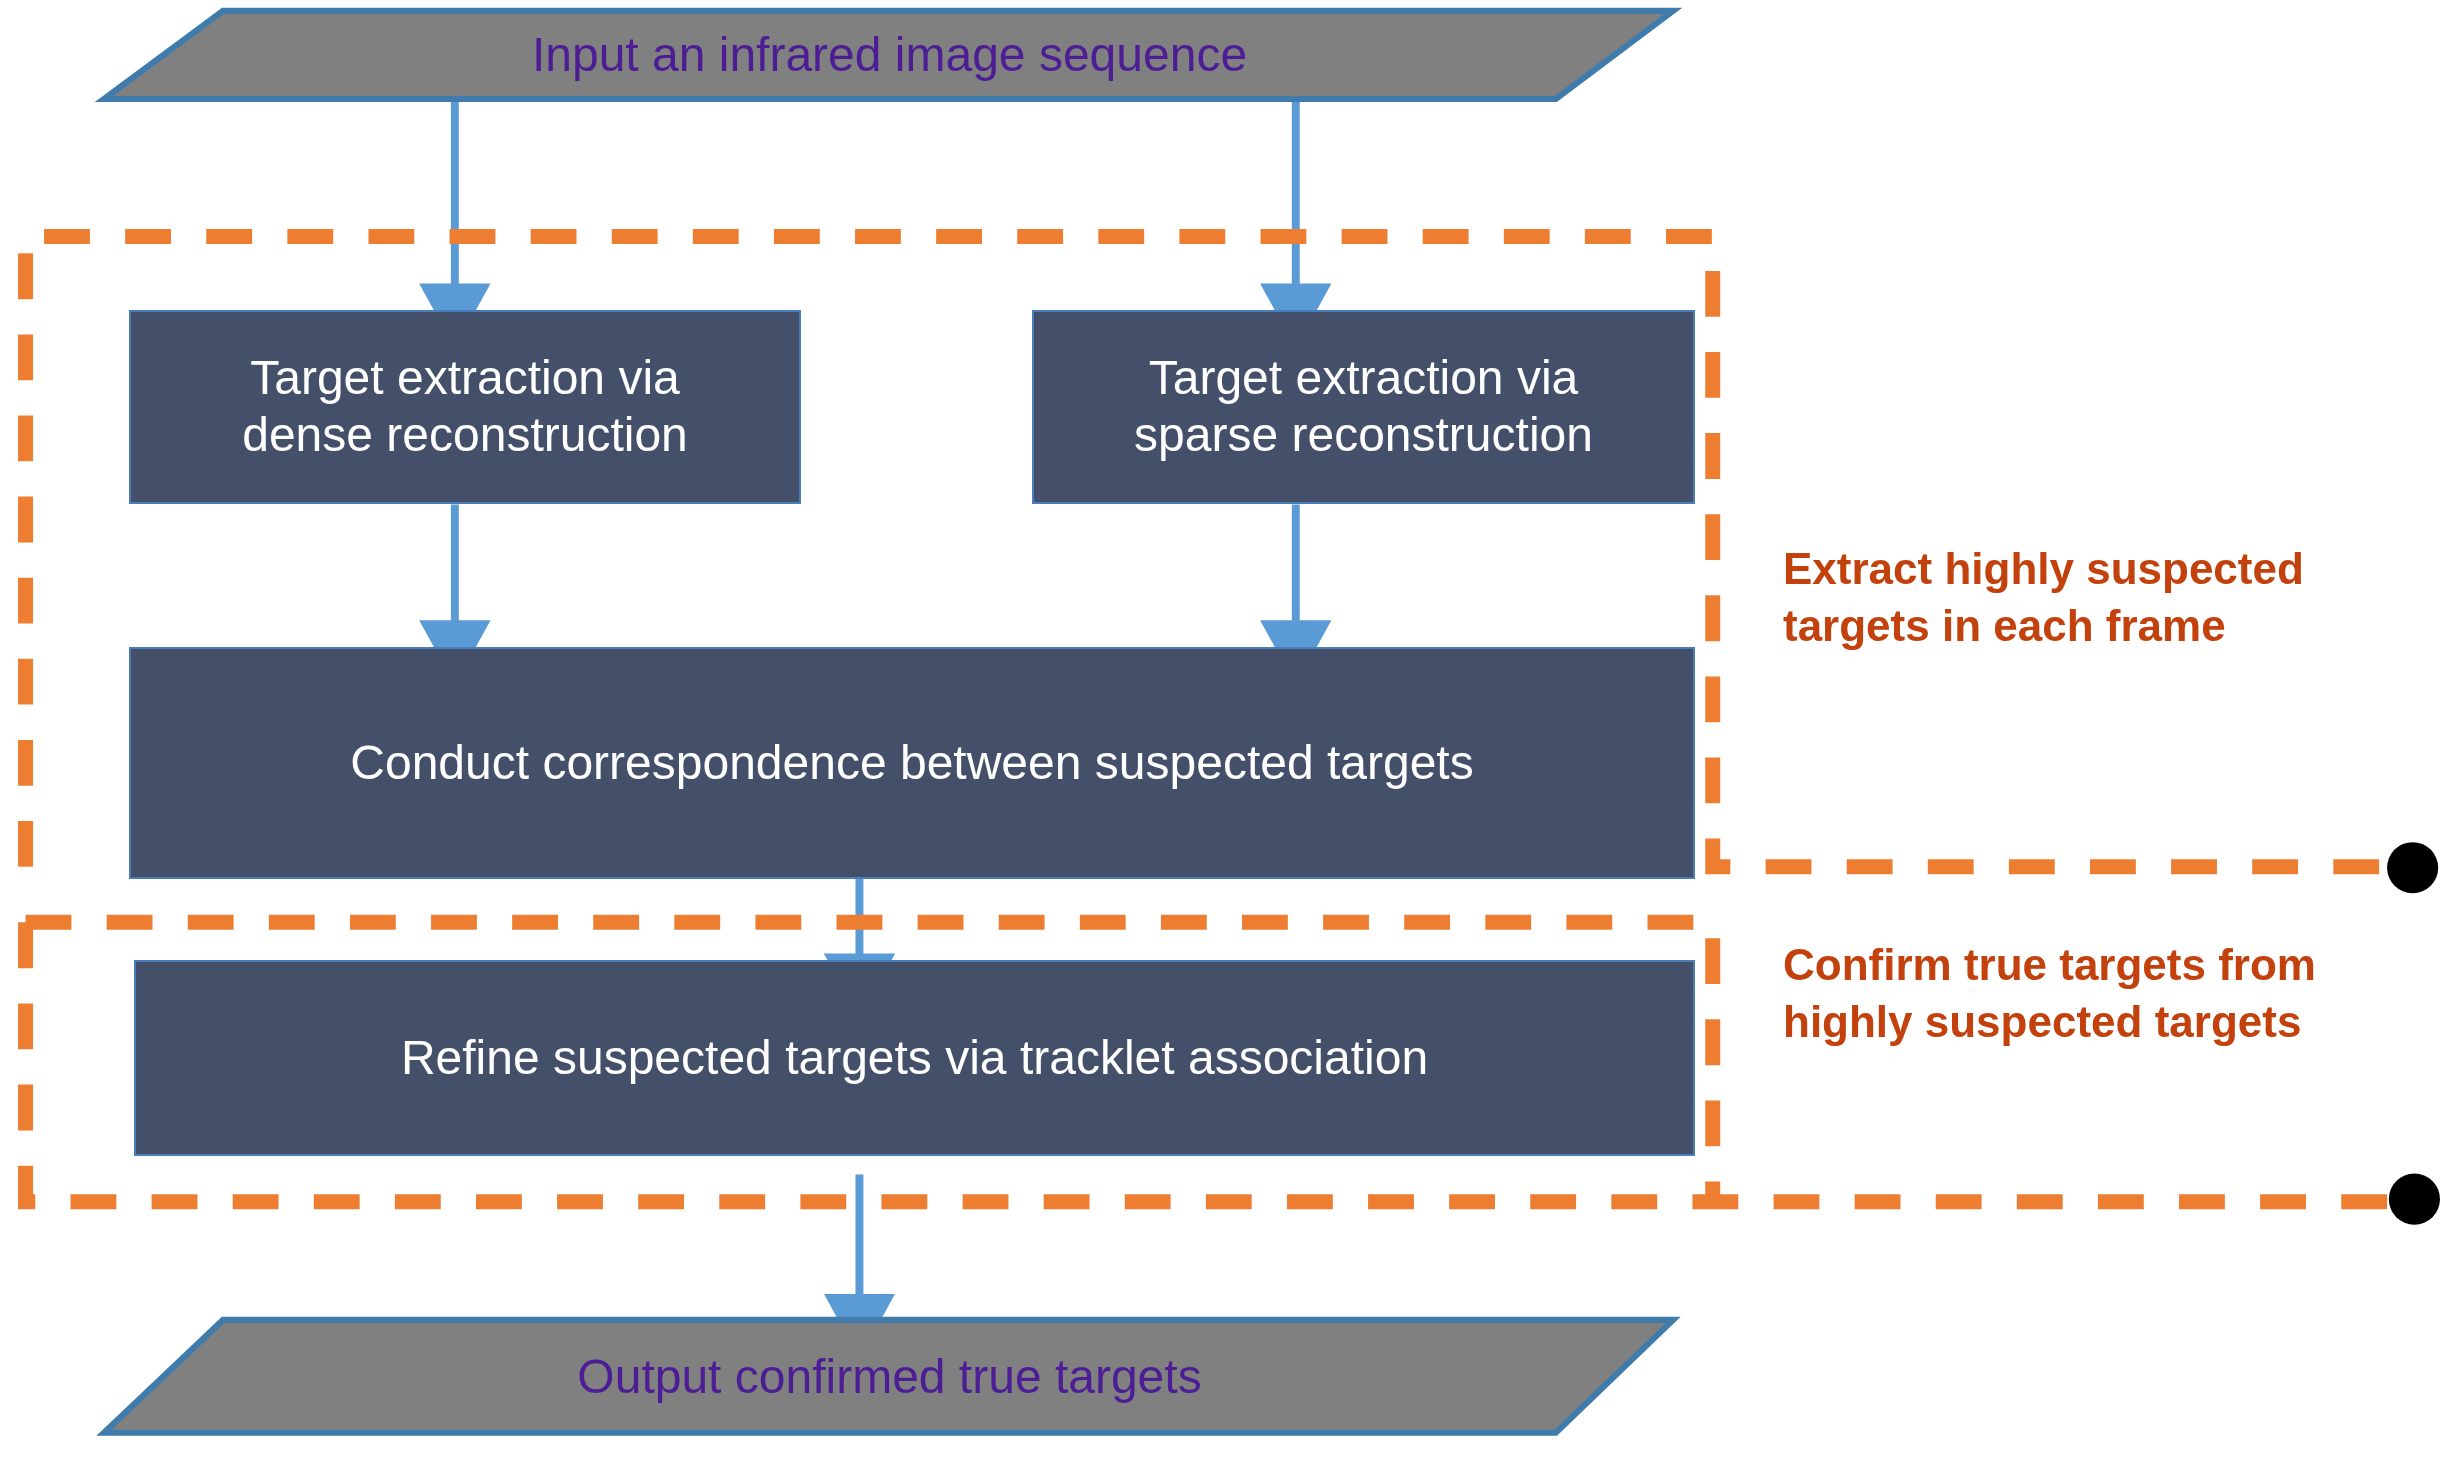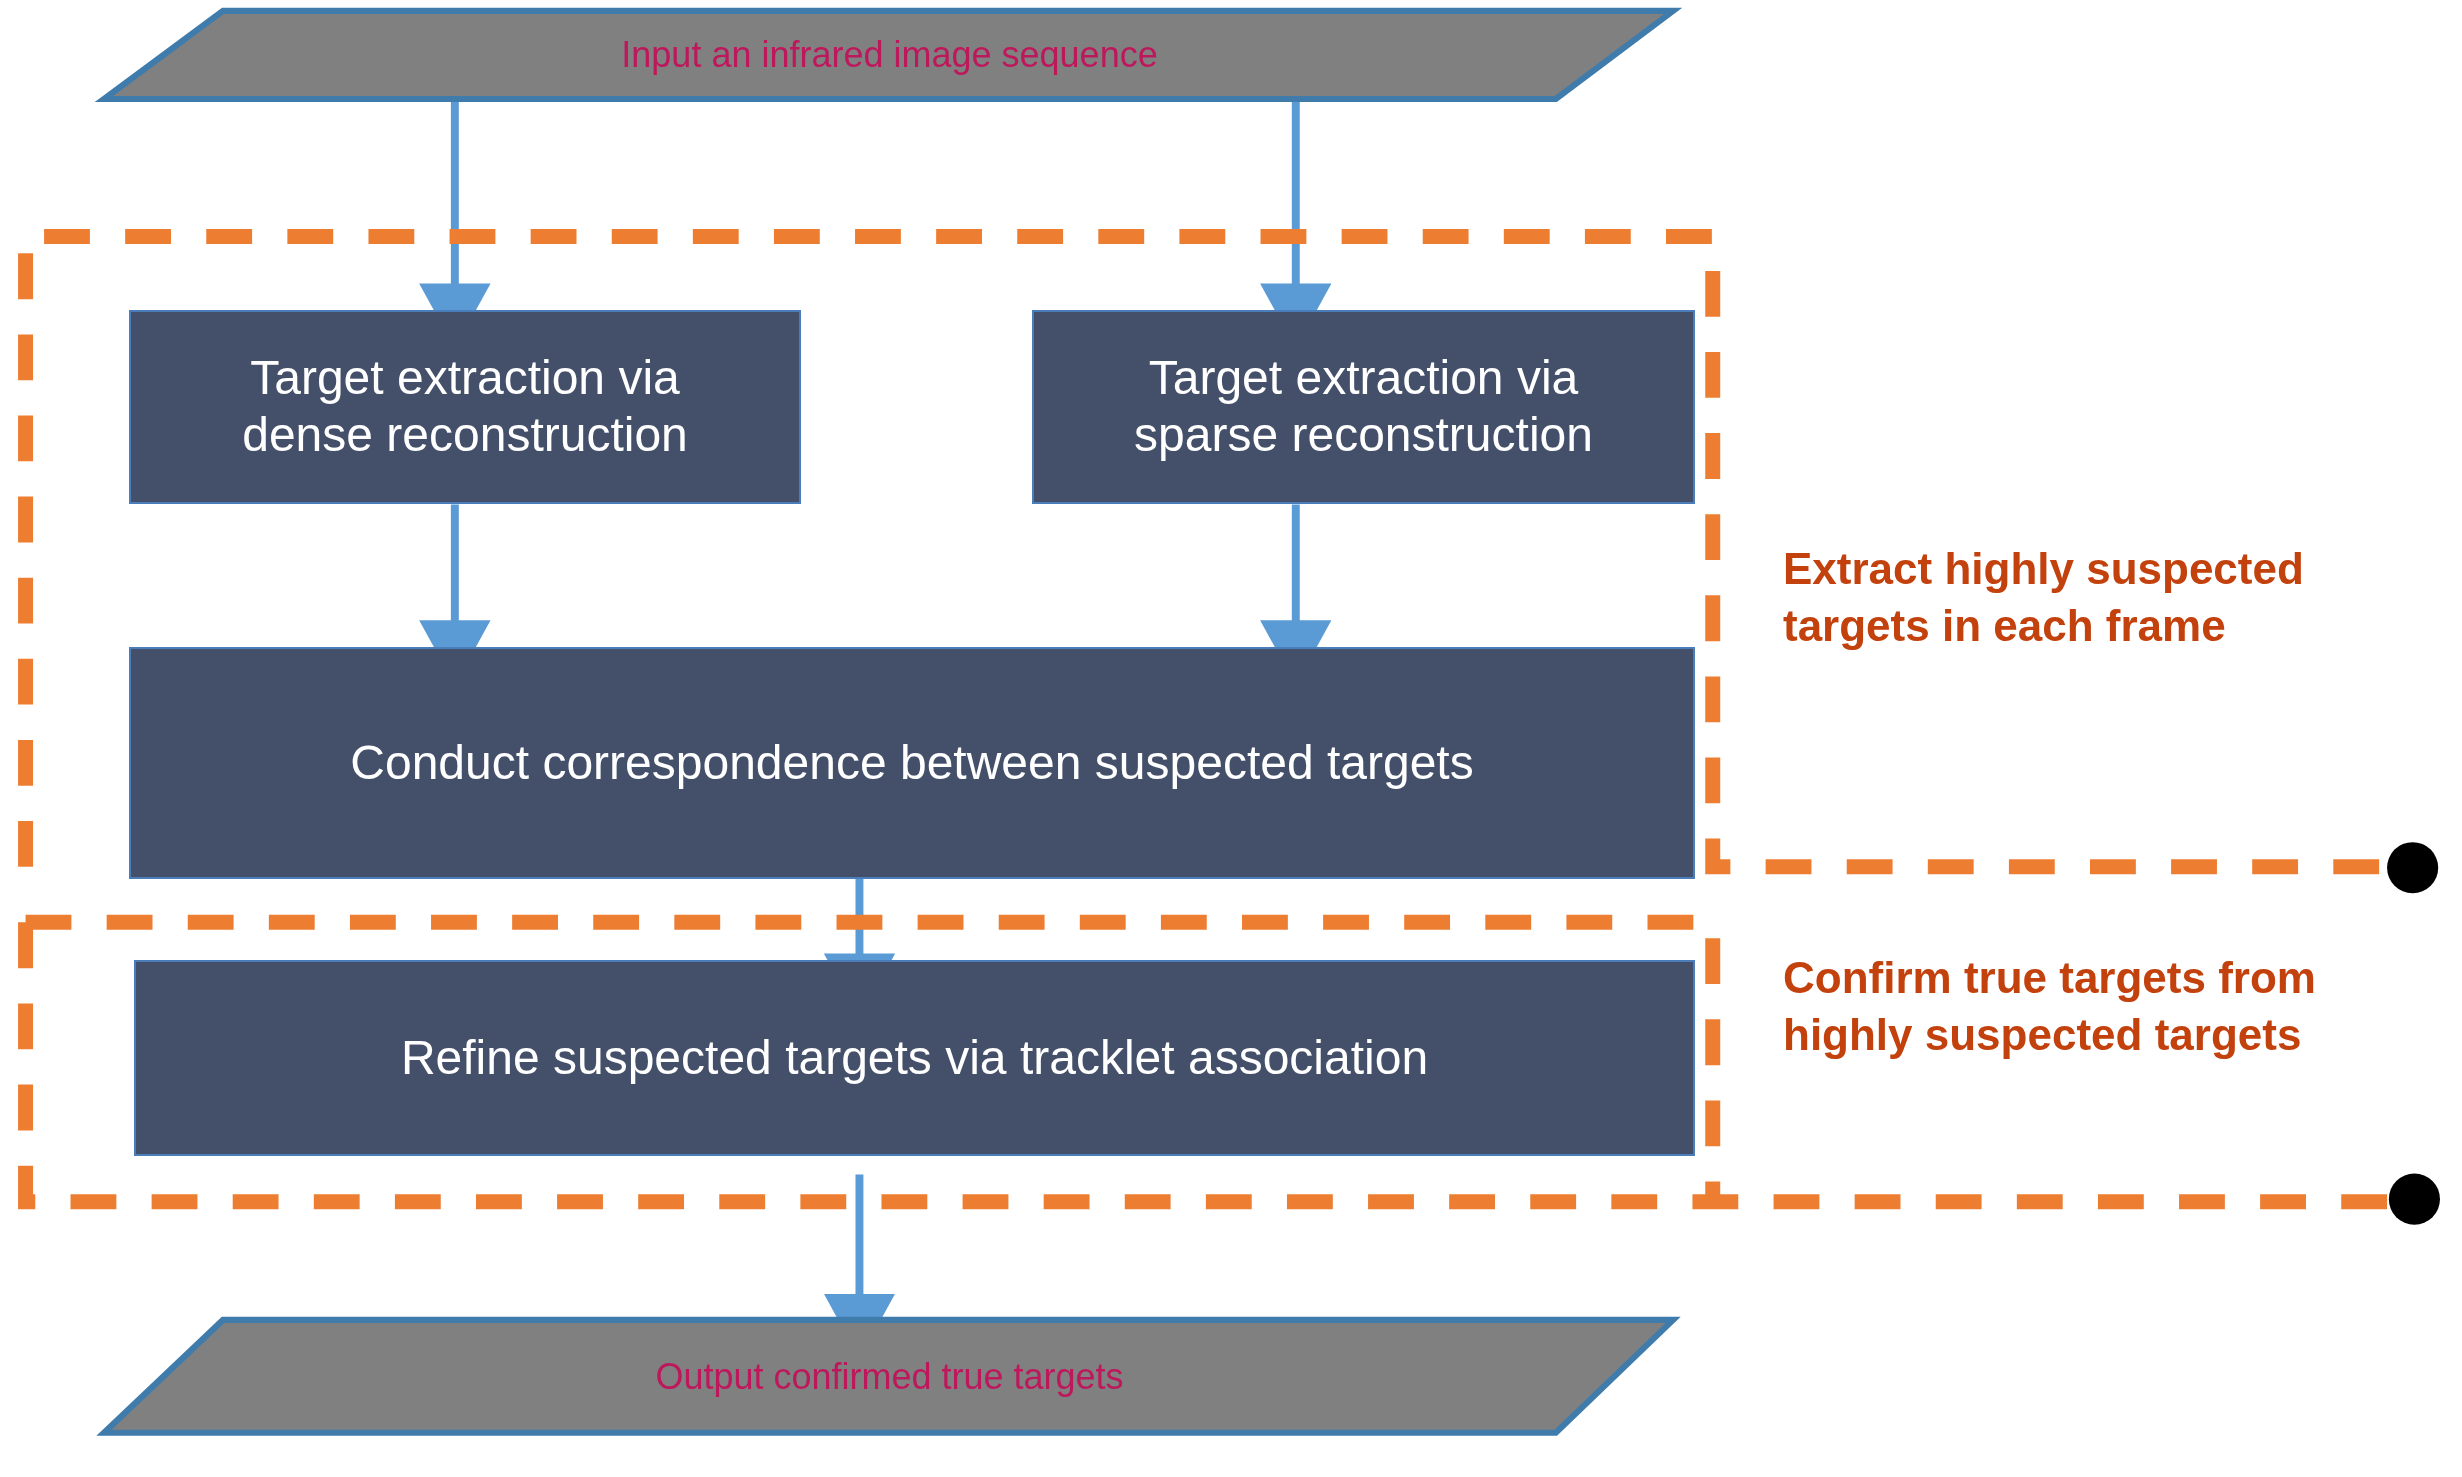--- a/index.html
+++ b/index.html
@@ -42,22 +42,22 @@
     background: #44506a;
     border: 2.6px solid #4a7ebb;
     font-size: 48px;
     padding: 5.3px 16px;
   }
   .io-label {
     position: absolute;
     display: flex;
     align-items: center;
     justify-content: center;
-    color: #be185d;
-    font-size: 36px;
+    color: #4c1d95;
+    font-size: 48px;
     z-index: 6;
     pointer-events: none;
     text-align: right;
   }
   .annot {
     position: absolute;
     color: #c2410c;
     font-family: "Liberation Sans", sans-serif;
     font-weight: 700;
     font-size: 44px;
@@ -128,16 +128,16 @@
   </div>
 
   <div class="node proc" style="left:106px; top:960px; width:1561px; height:196px;text-align:center;">
     <span>Refine suspected targets via tracklet association</span>
   </div>
 
   <div class="io-label" style="left:223px; top:1320px; width:1333px; height:113px;">Output confirmed true targets</div>
 
   <div class="annot" style="left:1783px; top:540px; width:652px;">Extract highly suspected targets in each frame</div>
 
-  <div class="annot" style="left:1783px; top:936px; width:600px;margin-top:13px;">Confirm true targets from highly suspected targets</div>
+  <div class="annot" style="left:1783px; top:936px; width:600px;">Confirm true targets from highly suspected targets</div>
 
 </div>
 
 
 </body></html>

